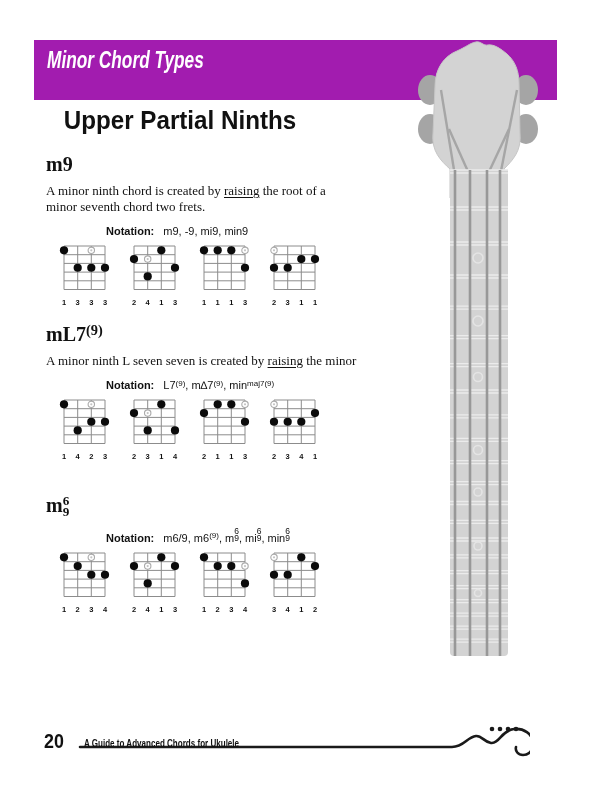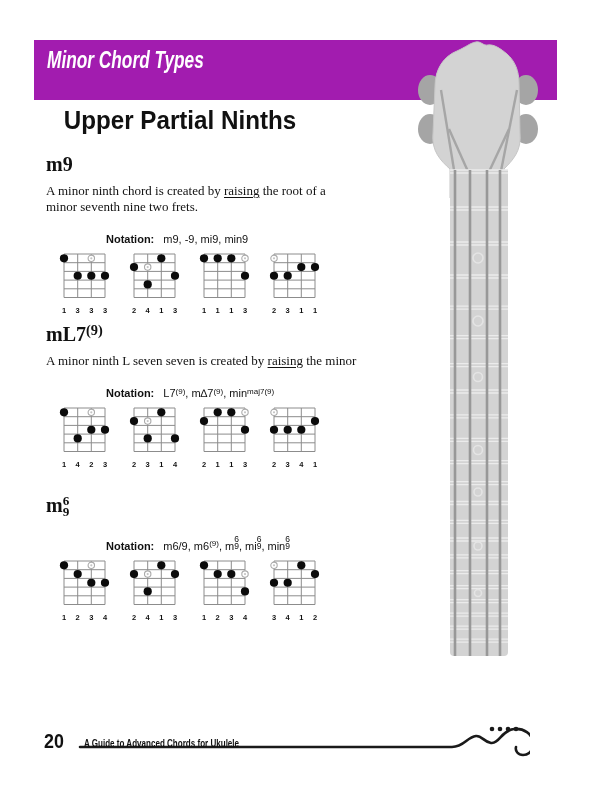--- a/index.html
+++ b/index.html
@@ -23,21 +23,21 @@
   
   #sections{position:absolute;left:0;top:0;width:612px;height:792px;z-index:3;}
   .section{position:absolute;left:46px;width:372px;}
   .section:nth-of-type(1){top:153px;}
   .section:nth-of-type(2){top:323px;}
   .section:nth-of-type(3){top:494px;}
   .section h2{margin:0;font-size:20px;font-weight:bold;font-family:"Liberation Serif",serif;}
   .section h2 .sup{font-size:.72em;position:relative;top:-.45em;}
   .desc{margin:7px 0 0 0;font-size:13px;line-height:16px;}
   .u{text-decoration:underline;text-underline-offset:2px;}
-  .notation{margin:18px 0 0 20px;font-family:"Liberation Sans",sans-serif;font-size:11px;white-space:nowrap;padding-left:40px;}
+  .notation{margin:10px 0 0 20px;font-family:"Liberation Sans",sans-serif;font-size:11px;white-space:nowrap;padding-left:40px;}
   .notation .nlabel{font-weight:bold;margin-right:9px;}
   .notation .sup{font-size:8px;position:relative;top:-3.5px;}
   .stack{display:inline-block;text-align:center;line-height:.8;}
   .stack span{display:block;}
   .h-stack{font-size:.66em;vertical-align:-4px;}
   .n-stack{font-size:8.5px;vertical-align:1px;line-height:.85;}
   .diagrams{display:flex;gap:12px;margin:5px 0 0 12px;}
   .diagram{width:58px;height:68px;}
 
   
@@ -135,21 +135,21 @@
     </g>
   </svg>
 
   <h1 class="page-title">
     <span class="pt">Upper Partial Ninths</span>
   </h1>
 
   <div id="sections">
       <div class="section">
         <h2><span>m9</span></h2>
-        <p class="desc"><span>A minor ninth chord is created by </span><span class="u">raising</span><span> the root of a</span><br><span>minor seventh nine two frets.</span></p>
+        <p class="desc"><span>A minor ninth chord is created by </span><span class="u">raising</span><span> the root of a</span><br><span>minor seventh chord two frets.</span></p>
         <div class="notation"><span class="nlabel">Notation:</span><span class="nvals"><span>m9, -9, mi9, min9</span></span></div>
         <div class="diagrams">
           <div class="diagram"><svg width="58" height="68" viewBox="0 0 58 68">
     <g stroke="#8c8c8c" stroke-width="1">
                 <line x1="6" y1="4" x2="47" y2="4"></line>
                 <line x1="6" y1="12.7" x2="47" y2="12.7"></line>
                 <line x1="6" y1="21.4" x2="47" y2="21.4"></line>
                 <line x1="6" y1="30.099999999999998" x2="47" y2="30.099999999999998"></line>
                 <line x1="6" y1="38.8" x2="47" y2="38.8"></line>
                 <line x1="6" y1="47.5" x2="47" y2="47.5"></line>

